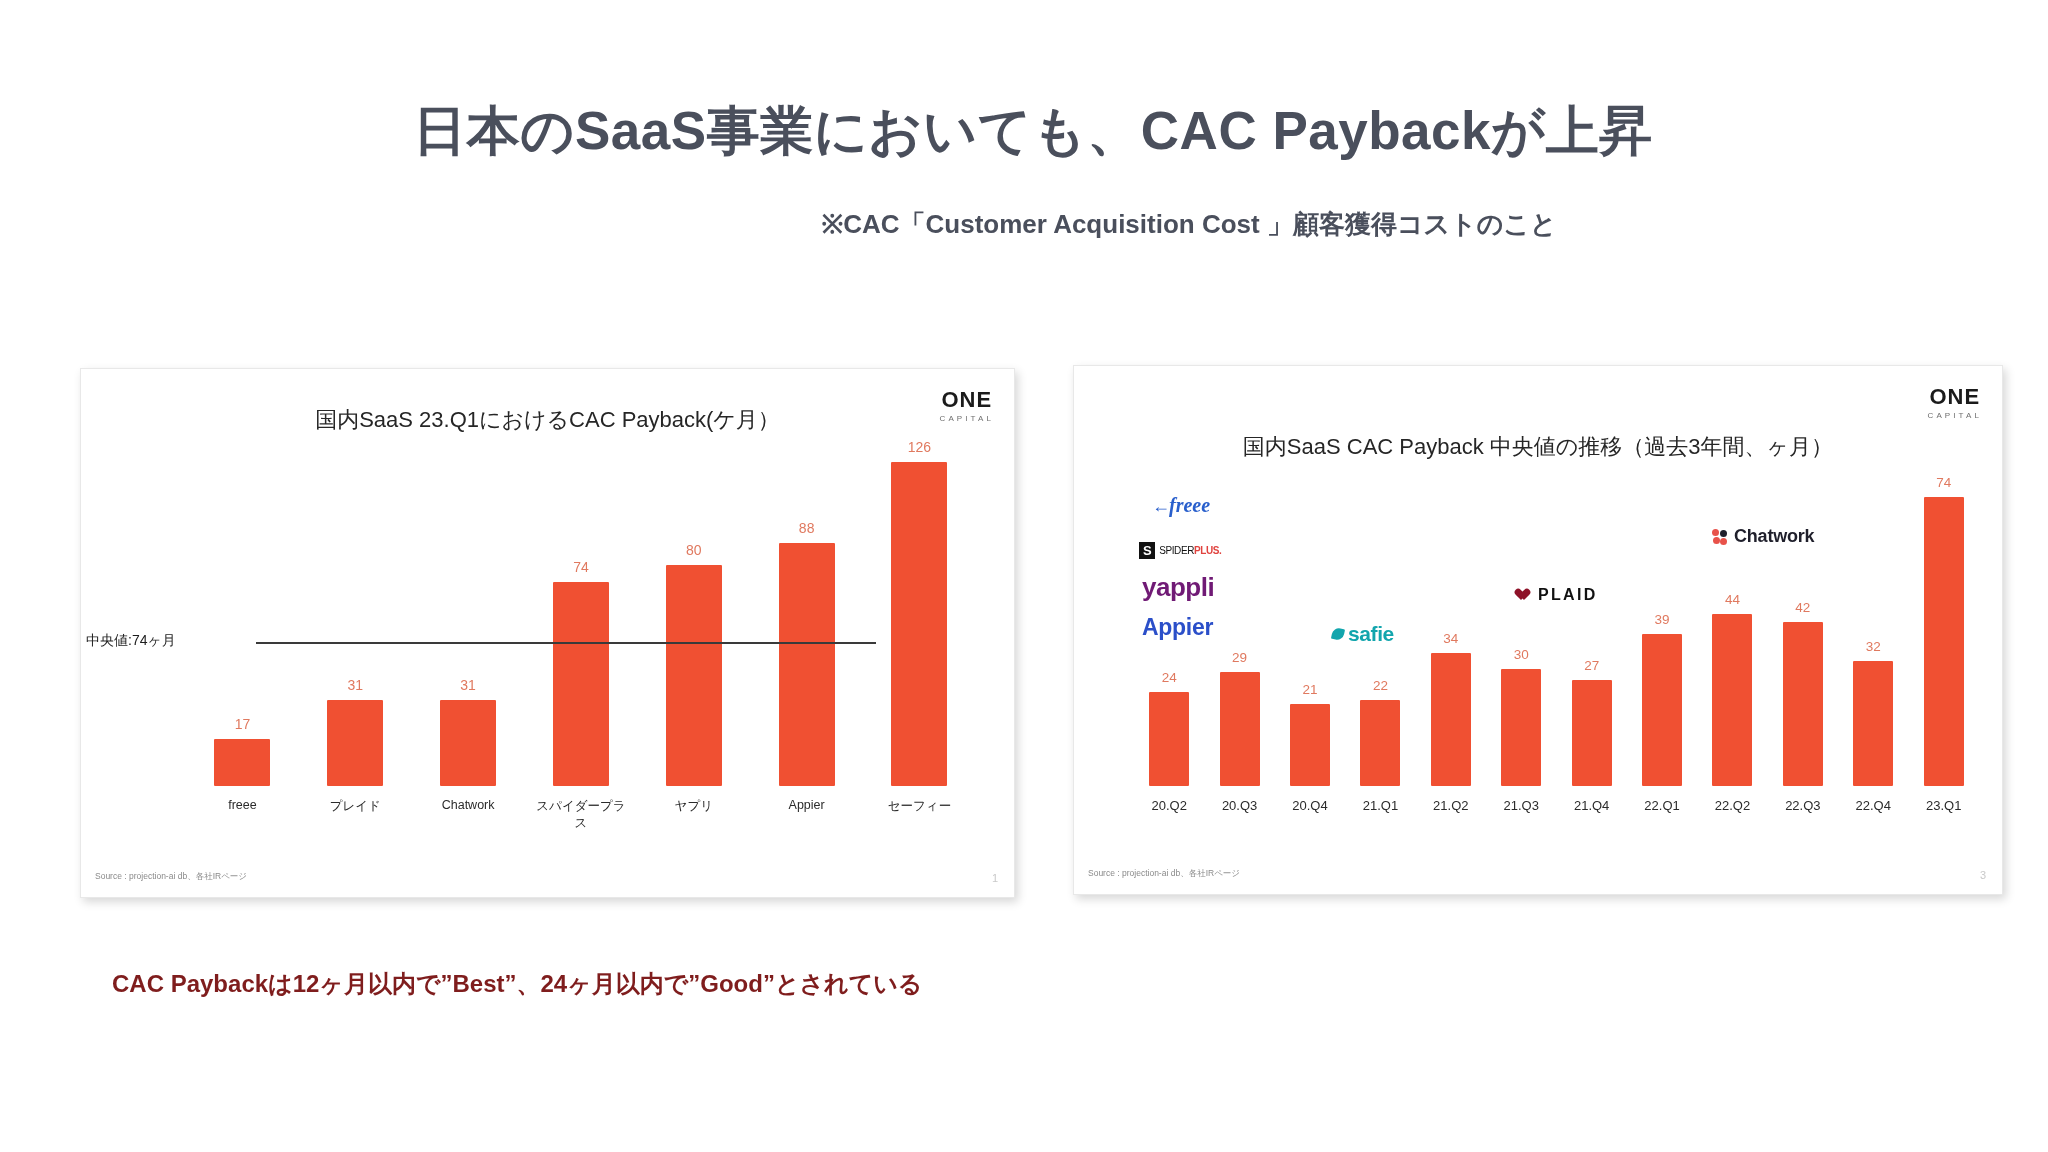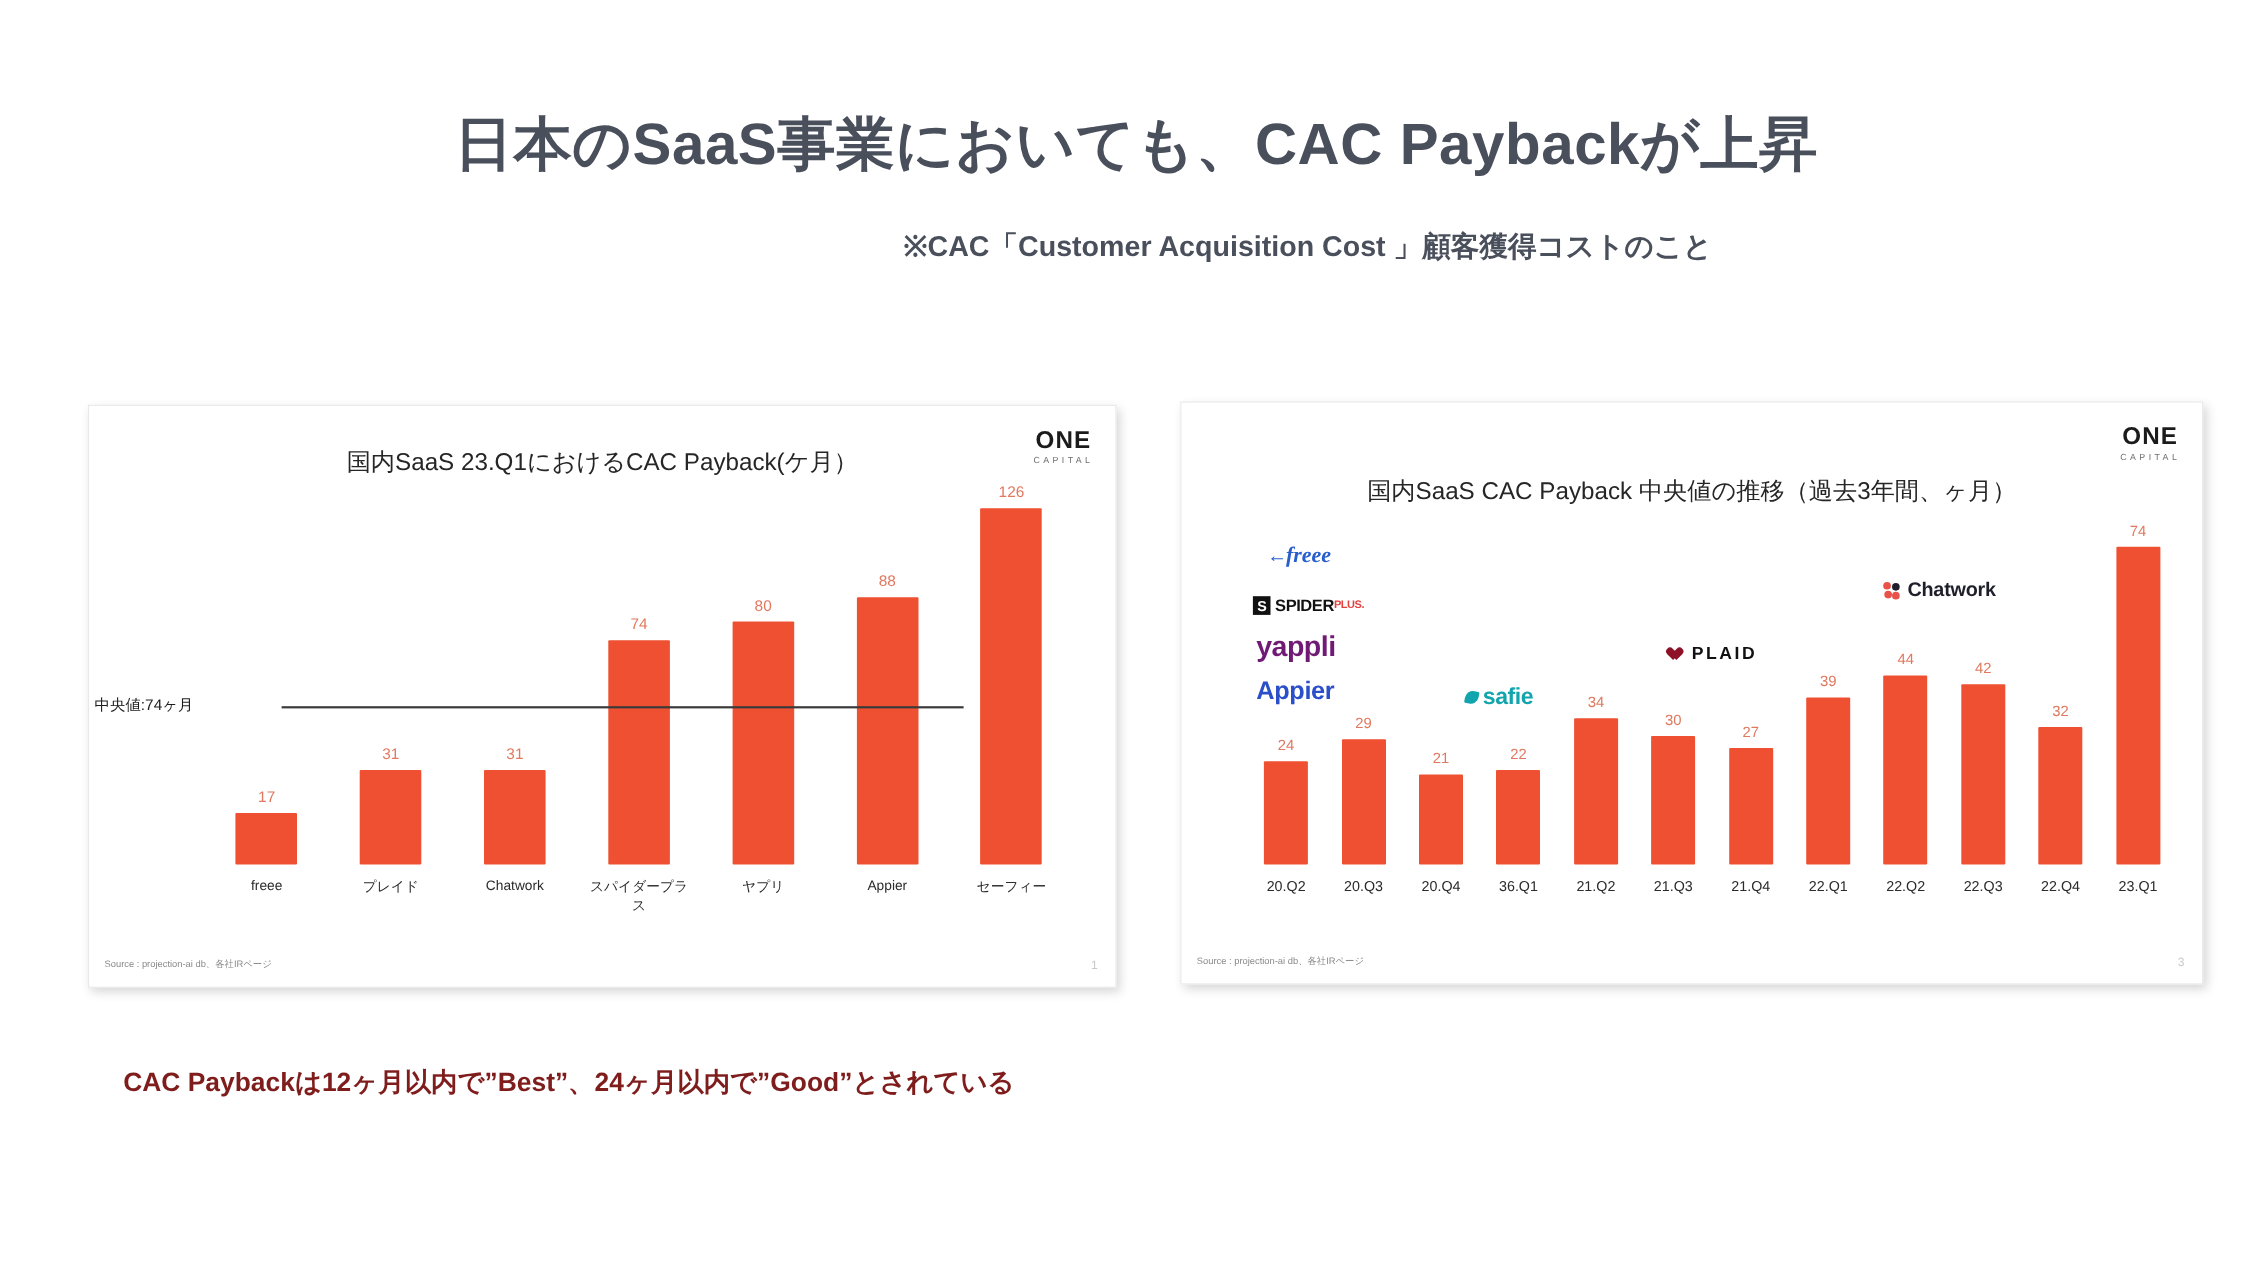--- a/index.html
+++ b/index.html
@@ -114,21 +114,21 @@
     font-size: 20px; color: #295fcc; font-weight: bold;
   }
   .logo-freee .arrow { font-style: normal; font-size: 18px; margin-right: -1px; }
 
   .logo-spiderplus { display: flex; align-items: center; font-size: 0; }
   .logo-spiderplus .sp-badge {
     display: inline-block; background: #111; color: #fff;
     font-size: 13px; font-weight: bold; padding: 2px 4px; line-height: 1;
     margin-right: 4px; letter-spacing: -0.5px;
   }
-  .logo-spiderplus .sp-a { font-size: 15px; font-weight: bold; color: #111; letter-spacing: -0.4px; }
+  .logo-spiderplus .sp-a { font-size: 10px; font-weight: normal; color: #111; letter-spacing: -0.4px; }
   .logo-spiderplus .sp-b { font-size: 10px; font-weight: bold; color: #e0433f; letter-spacing: -0.4px; }
 
   .logo-yappli { font-size: 26px; font-weight: bold; color: #701a75; letter-spacing: -0.5px; }
   .logo-appier { font-size: 23px; font-weight: bold; color: #2b4fc9; letter-spacing: -0.3px; }
 
   .logo-safie { display: flex; align-items: center; }
   .logo-safie .leaf {
     width: 12px; height: 12px; background: #12a5ad;
     border-radius: 60% 10% 60% 10%; margin-right: 4px; transform: rotate(12deg);
   }
@@ -330,21 +330,21 @@
         <div class="bar-slot">
           <div class="bar-value">74</div>
           <div class="bar" style="height:289px"></div>
         </div>
       </div>
 
       <div class="xlabels">
         <div class="xlabel">20.Q2</div>
         <div class="xlabel">20.Q3</div>
         <div class="xlabel">20.Q4</div>
-        <div class="xlabel">36.Q1</div>
+        <div class="xlabel">21.Q1</div>
         <div class="xlabel">21.Q2</div>
         <div class="xlabel">21.Q3</div>
         <div class="xlabel">21.Q4</div>
         <div class="xlabel">22.Q1</div>
         <div class="xlabel">22.Q2</div>
         <div class="xlabel">22.Q3</div>
         <div class="xlabel">22.Q4</div>
         <div class="xlabel">23.Q1</div>
       </div>
     </div>

